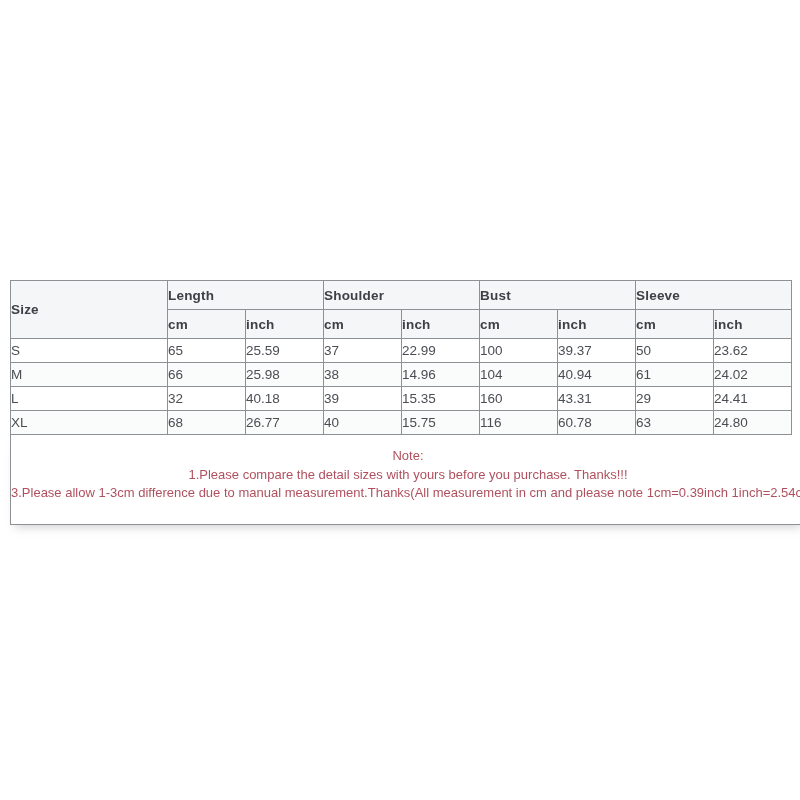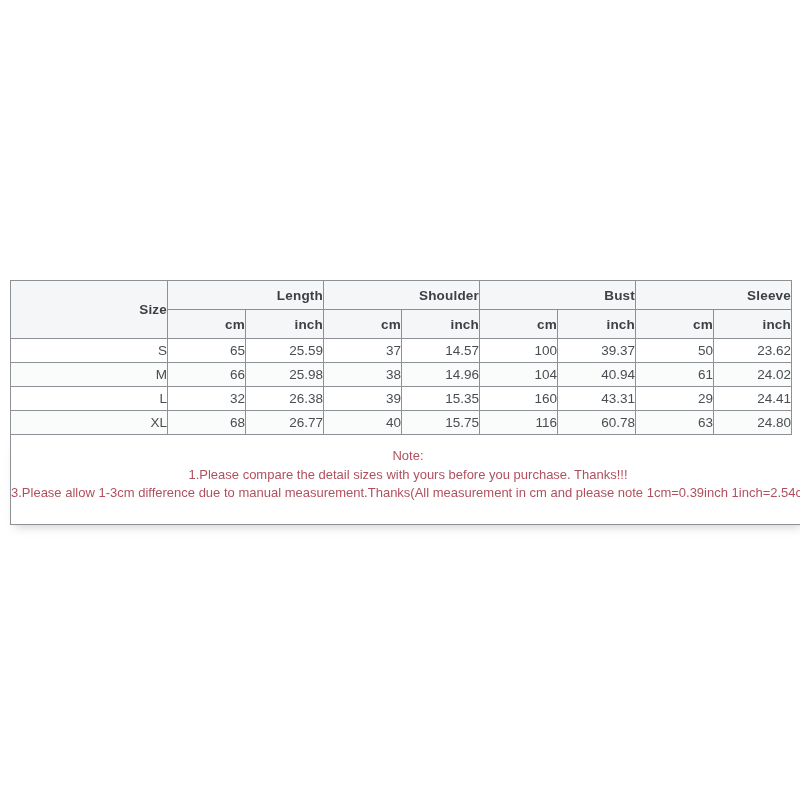--- a/index.html
+++ b/index.html
@@ -17,21 +17,21 @@
     top: 280px;
     width: 780px;
   }
   table.size-chart {
     border-collapse: collapse;
     table-layout: fixed;
     width: 780px;
   }
   .size-chart th, .size-chart td {
     border: 1px solid var(--border, #8d9094);
-    text-align: right;
+    text-align: left;
     vertical-align: middle;
     padding: 0;
     overflow: hidden;
   }
   .size-chart th {
     font-weight: bold;
     font-size: 13.5px;
     color: #3d4146;
     background: var(--header-bg, #f5f6f8);
     height: 28px;
@@ -98,41 +98,41 @@
         <th>inch</th>
         <th>cm</th>
         <th>inch</th>
       </tr>
 
       <tr>
         <td>S</td>
         <td>65</td>
         <td>25.59</td>
         <td>37</td>
-        <td>14.57</td>
+        <td>22.99</td>
         <td>100</td>
         <td>39.37</td>
         <td>50</td>
         <td>23.62</td>
       </tr>
       <tr class="alt">
         <td>M</td>
         <td>66</td>
         <td>25.98</td>
         <td>38</td>
         <td>14.96</td>
         <td>104</td>
         <td>40.94</td>
         <td>61</td>
         <td>24.02</td>
       </tr>
       <tr>
         <td>L</td>
         <td>32</td>
-        <td>26.38</td>
+        <td>40.18</td>
         <td>39</td>
         <td>15.35</td>
         <td>160</td>
         <td>43.31</td>
         <td>29</td>
         <td>24.41</td>
       </tr>
       <tr class="alt">
         <td>XL</td>
         <td>68</td>

